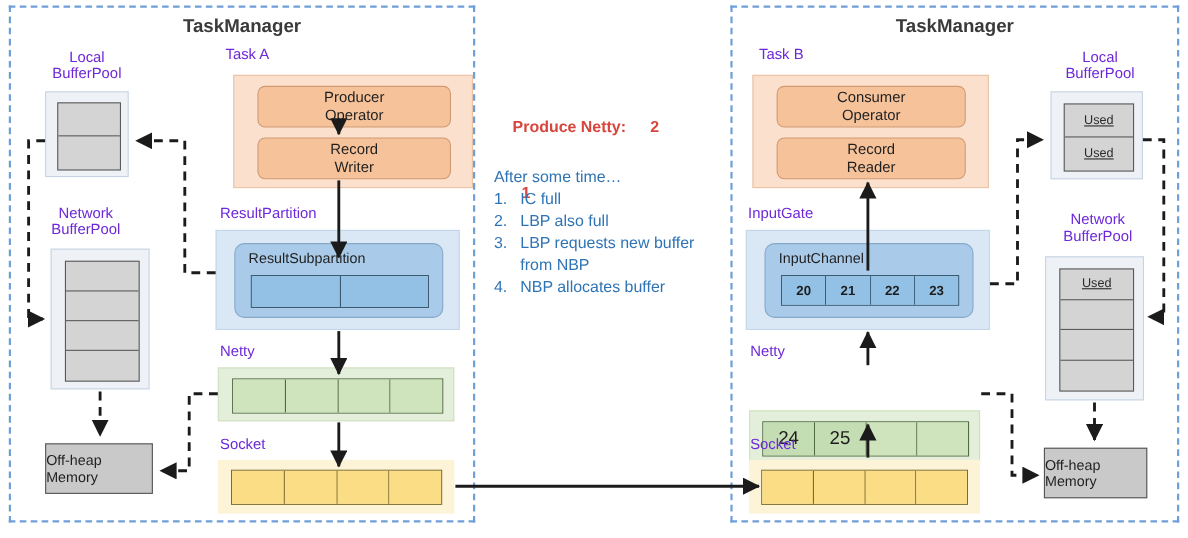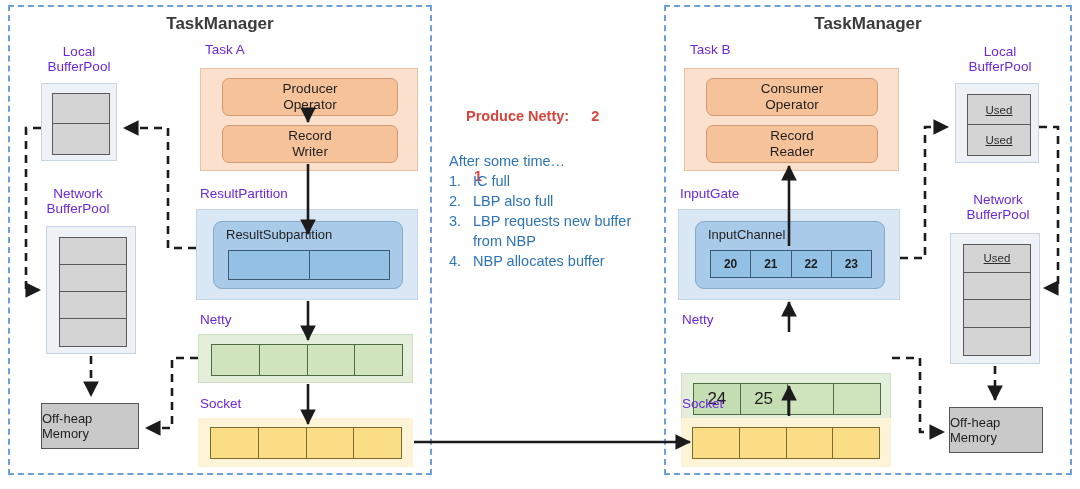--- a/index.html
+++ b/index.html
@@ -98,21 +98,21 @@
     <div class="pool-cell" style="height:25%;"></div>
   </div>
 </div>
 
 <div class="abs offheap" style="left:41px;top:403px;width:98px;height:46px;">
   <span>Off-heap</span>
   <span>Memory</span>
 </div>
 
 <div class="abs cap" style="left:205px;top:42px;width:120px;">Task A</div>
-<div class="abs task-outer" style="left:200px;top:68px;width:218px;height:103px;">
+<div class="abs task-outer" style="left:212px;top:68px;width:218px;height:103px;">
   <div class="abs task-op" style="left:21px;top:9px;width:176px;height:38px;">
     <span>Producer</span>
     <span>Operator</span>
   </div>
   <div class="abs task-op" style="left:21px;top:56px;width:176px;height:38px;">
     <span>Record</span>
     <span>Writer</span>
   </div>
 </div>
 

